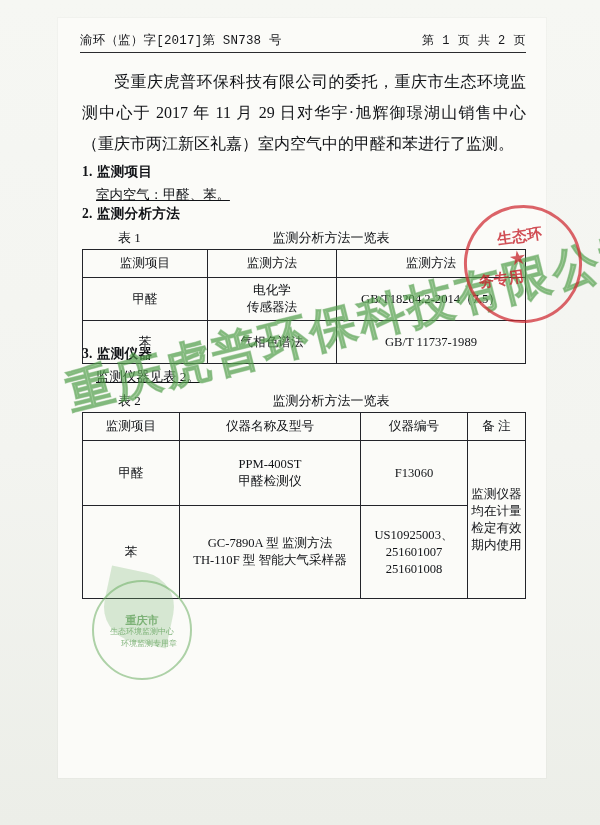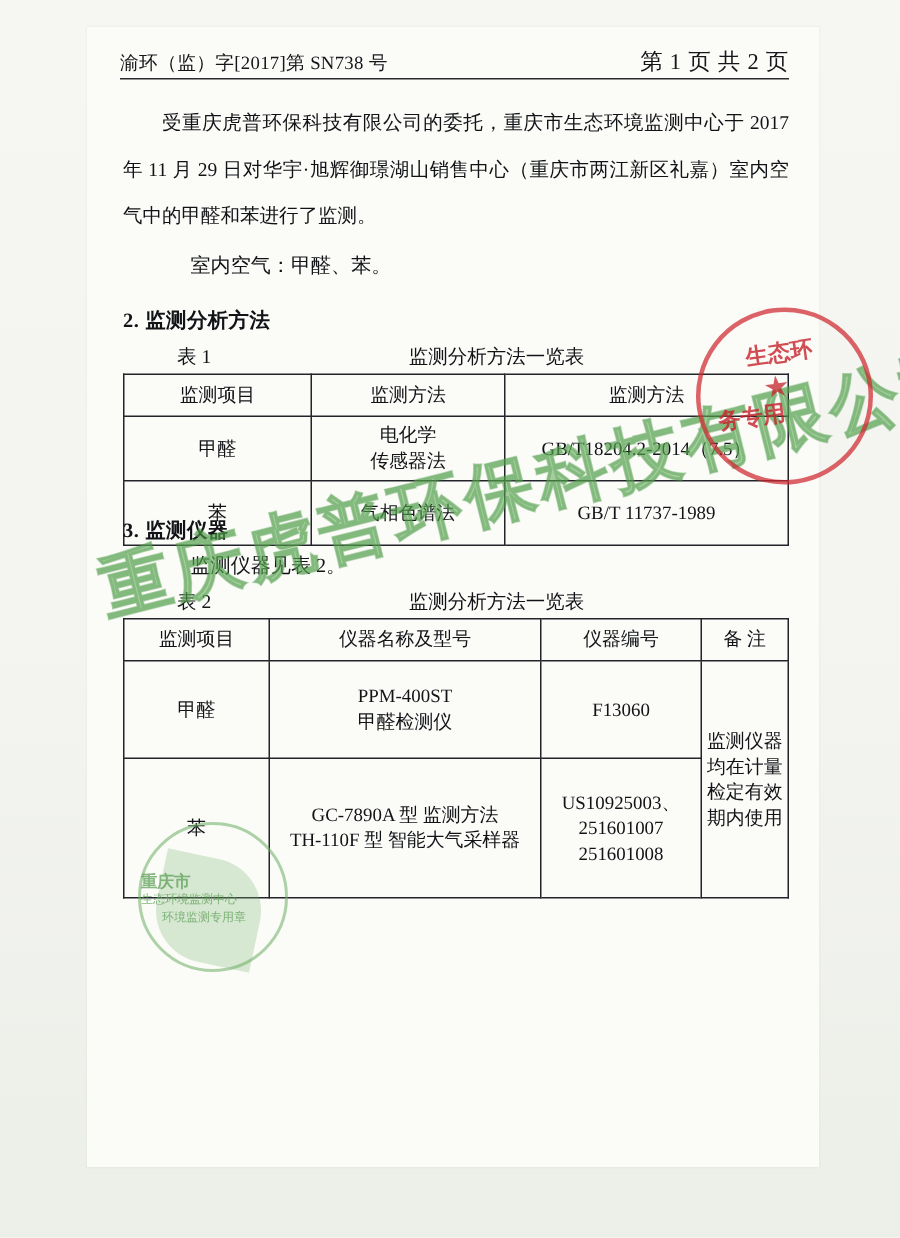--- a/index.html
+++ b/index.html
@@ -33,38 +33,39 @@
   .doc-header {
     position: absolute;
     left: 80px;
     top: 32px;
     width: 446px;
     display: flex;
     justify-content: space-between;
     align-items: baseline;
     font-size: 12.5px;
     color: #15161a;
+    font-family: Liberation Mono, monospace;
   }
   .doc-header .code { letter-spacing: 0.2px; }
-  .doc-header .pageno { letter-spacing: 0.5px; font-size: 15px; }
+  .doc-header .pageno { letter-spacing: 0.5px; font-size: 12px; }
   .header-rule {
     position: absolute;
     left: 80px;
     top: 52px;
     width: 446px;
     height: 1px;
     background: #2a2b2e;
   }
   
   .intro {
     position: absolute;
     left: 82px;
     top: 66px;
     width: 444px;
-    font-size: 13px;
+    font-size: 16px;
     line-height: 31px;
     color: #111317;
     text-align: justify;
     text-indent: 2em;
   }
   .section {
     position: absolute;
     left: 82px;
     width: 444px;
     color: #111317;
@@ -72,21 +73,22 @@
   .sec-title {
     font-size: 13.6px;
     font-weight: bold;
     margin: 0;
     letter-spacing: 0.3px;
   }
   .sec-title .num { margin-right: 4px; }
   .sec-body {
     font-size: 13.4px;
     margin-top: 5px;
-    margin-left: 45px;
+    margin-left: 14px;
+    text-decoration: underline;
   }
   .tbl-caption {
     font-size: 13px;
     margin-top: 6px;
     display: flex;
     align-items: center;
   }
   .tbl-caption .tno { width: 88px; margin-left: 36px; }
   .tbl-caption .ttitle { flex: 1; text-align: center; padding-right: 70px; }
 
@@ -148,26 +150,27 @@
   .stamp-oval .l1 { position: absolute; left: 34px; top: 18px; }
   .stamp-oval .l2 { position: absolute; left: 10px; top: 58px; }
   .stamp-oval .star {
     position: absolute; left: 44px; top: 40px;
     font-size: 17px; color: rgba(198,34,42,0.75);
   }
   
   .seal-round {
     position: absolute;
     left: 92px;
-    top: 548px;
+    top: 580px;
     width: 96px;
     height: 96px;
     border-radius: 50%;
     border: 2px solid rgba(110, 175, 100, 0.55);
     color: rgba(95, 160, 88, 0.75);
+    text-align: center;
     font-size: 9px;
     line-height: 12px;
     pointer-events: none;
   }
   .seal-round .sr1 { margin-top: 32px; font-size: 11px; font-weight: bold; }
   .seal-round .sr2 { font-size: 8px; }
   .seal-round .sr3 { font-size: 8px; padding-left: 14px; }
   .leaf {
     position: absolute;
     left: 104px;
@@ -188,20 +191,23 @@
 
   <div class="doc-header">
     <span class="code">渝环（监）字[2017]第 SN738 号</span>
     <span class="pageno">第 1 页 共 2 页</span>
   </div>
   <div class="header-rule"></div>
 
   <div class="intro">受重庆虎普环保科技有限公司的委托，重庆市生态环境监测中心于 2017 年 11 月 29 日对华宇·旭辉御璟湖山销售中心（重庆市两江新区礼嘉）室内空气中的甲醛和苯进行了监测。</div>
 
   <div class="section" style="top:163px;">
+    <p class="sec-title">
+      <span class="num">1.</span><span>监测项目</span>
+    </p>
     <div class="sec-body">室内空气：甲醛、苯。</div>
   </div>
 
   <div class="section" style="top:205px;">
     <p class="sec-title">
       <span class="num">2.</span><span>监测分析方法</span>
     </p>
     <div class="tbl-caption">
       <span class="tno">表 1</span>
       <span class="ttitle">监测分析方法一览表</span>

